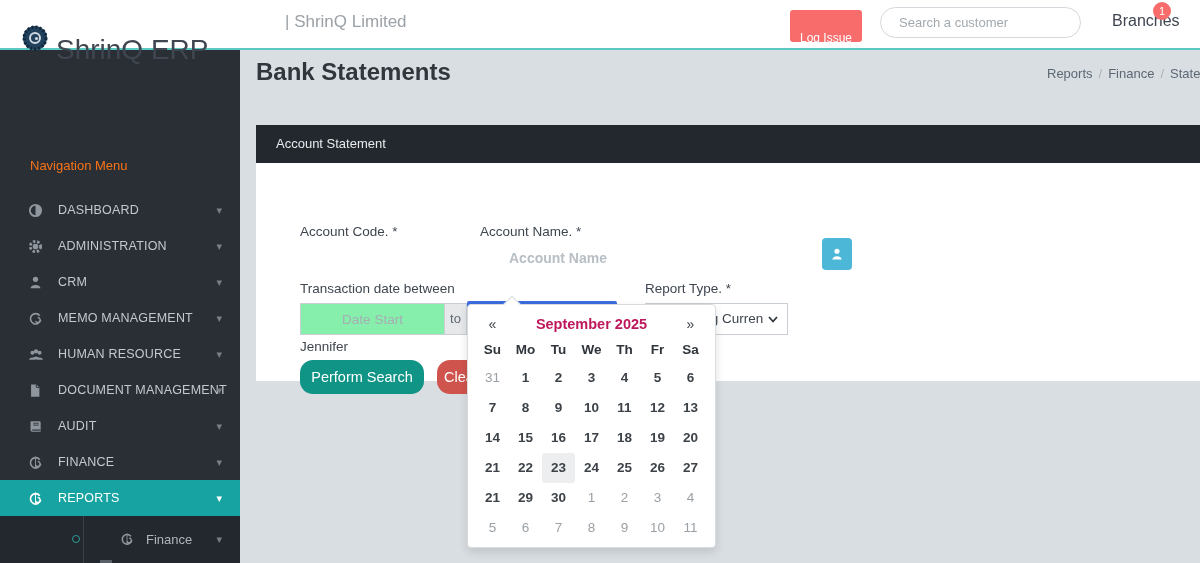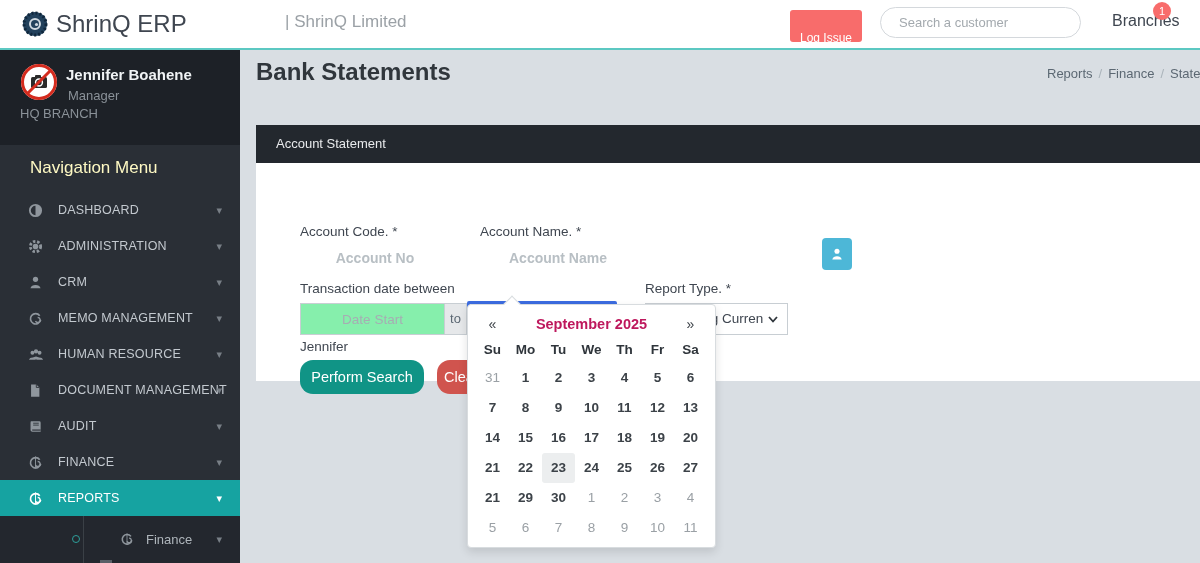--- a/index.html
+++ b/index.html
@@ -7,39 +7,39 @@
     --danger:#f86c6b; --danger-dark:#d0544e; --info-blue:#4db7d7; --focus-blue:#3c6ce0;
   }
   *{margin:0;padding:0;box-sizing:border-box;}
   html,body{width:1200px;height:563px;overflow:hidden;}
   body{font-family:"Liberation Sans","DejaVu Sans",sans-serif;background:#d9dee3;position:relative;}
 
   
   .topbar{position:absolute;left:0;top:0;width:1200px;height:50px;background:#ffffff;
     border-bottom:2px solid var(--header-line,#5cc8c2);z-index:60;}
   .brand{position:absolute;left:22px;top:10px;display:flex;align-items:center;gap:8px;}
-  .brand-name{font-size:24px;color:#3f4650;}
+  .brand-name{font-size:28px;color:#3f4650;margin-top:24px;}
   .company{position:absolute;left:285px;top:12px;font-size:17px;color:#9ba1a6;}
   .logissue{position:absolute;left:790px;top:10px;height:24px;padding:16px 10px;background:var(--danger,#f86c6b);
     color:#fff;font-size:12px;border:none;border-radius:3px;line-height:24px;cursor:pointer;}
   .custsearch{position:absolute;left:880px;top:7px;width:201px;height:31px;border:1px solid #d4d8dc;
     border-radius:16px;padding:0 18px;font-size:13px;color:#444;outline:none;font-family:inherit;}
   .custsearch::placeholder{color:#a3a9ae;}
   .branches{position:absolute;left:1112px;top:12px;font-size:16px;color:#3f4650;cursor:pointer;}
   .branch-badge{position:absolute;left:1153px;top:2px;width:18px;height:18px;border-radius:50%;
     background:var(--danger,#f86c6b);color:#fff;font-size:11px;text-align:center;line-height:18px;}
 
   
   .sidebar{position:absolute;left:0;top:50px;bottom:0;width:240px;background:#2a2f36;z-index:40;}
   .userblock{position:absolute;top:0;left:0;width:100%;height:95px;background:#1d2127;}
   .avatar{position:absolute;left:20px;top:13px;width:38px;height:38px;}
   .uname{position:absolute;left:66px;top:16px;font-size:15px;font-weight:bold;color:#f0f3f5;}
   .urole{position:absolute;left:68px;top:38px;font-size:13px;color:#8a9198;}
   .ubranch{position:absolute;left:20px;top:56px;font-size:13px;color:#8a9198;}
-  .navlabel{position:absolute;left:30px;top:108px;font-size:17px;color:#fef9c3;}
+  .navlabel{position:absolute;left:30px;top:108px;font-size:13px;color:#f97316;}
   .nav{position:absolute;left:0;top:142px;width:100%;}
   .navitem{position:relative;height:36px;display:flex;align-items:center;cursor:pointer;color:#c3c9cf;}
   .navitem .nicon{position:absolute;left:28px;width:16px;height:16px;color:#8f969d;display:flex;align-items:center;}
   .navitem .nlabel{position:absolute;left:58px;font-size:12.5px;letter-spacing:.2px;}
   .navitem .ncaret{position:absolute;right:18px;font-size:11px;color:#787f86;}
   .navitem.active{background:var(--accent-teal,#16a3a1);color:#ffffff;}
   .navitem.active .nicon,.navitem.active .ncaret{color:#ffffff;}
   .subarea{position:absolute;left:0;top:466px;bottom:0;width:100%;background:#23272e;}
   .treeline{position:absolute;left:83px;top:0;bottom:0;width:1px;background:#3a4046;}
   .subitem{position:absolute;left:0;top:8px;height:30px;width:100%;display:flex;align-items:center;cursor:pointer;}
@@ -114,33 +114,20 @@
     <span class="brand-name">ShrinQ ERP</span>
   </div>
   <span class="company">| ShrinQ Limited</span>
   <button class="logissue">Log Issue</button>
   <input class="custsearch" placeholder="Search a customer" style="">
   <span class="branches">Branches</span>
   <span class="branch-badge">1</span>
 </header>
 
 <aside class="sidebar">
-  <div class="userblock">
-    <svg class="avatar" viewBox="0 0 38 38">
-      <circle cx="19" cy="19" r="18" fill="#ffffff"></circle>
-      <circle cx="19" cy="19" r="16.5" fill="none" stroke="#d42b1e" stroke-width="3"></circle>
-      <rect x="11" y="14" width="16" height="11" rx="1.5" fill="#2b2b2b"></rect>
-      <rect x="15" y="12" width="6" height="3" rx="1" fill="#2b2b2b"></rect>
-      <circle cx="19" cy="19.5" r="3.4" fill="none" stroke="#ffffff" stroke-width="1.5"></circle>
-      <line x1="7.5" y1="30.5" x2="30.5" y2="7.5" stroke="#d42b1e" stroke-width="3"></line>
-    </svg>
-    <div class="uname">Jennifer Boahene</div>
-    <div class="urole">Manager</div>
-    <div class="ubranch">HQ BRANCH</div>
-  </div>
   <div class="navlabel">Navigation Menu</div>
 
   <nav class="nav">
     <div class="navitem">
       <span class="nicon">
         <svg width="15" height="15" viewBox="0 0 16 16">
             <circle cx="8" cy="8" r="6" fill="none" stroke="currentColor" stroke-width="2"></circle>
             <path d="M8 2 a6 6 0 0 1 0 12 z" fill="currentColor"></path>
           </svg>
       </span>
@@ -258,21 +245,20 @@
   <h1 class="pagetitle">Bank Statements</h1>
   <div class="breadcrumb">
     <span>Reports</span><span class="sep">/</span><span>Finance</span><span class="sep">/</span><span>State</span>
   </div>
 
   <section class="card">
     <div class="cardhead">Account Statement</div>
     <div class="cardbody">
 
       <label class="flabel" style="left:44px;top:61px;">Account Code. *</label>
-      <input class="ghostinput" style="left: 44px; top: 80px; width: 150px;" placeholder="Account No">
 
       <label class="flabel" style="left:224px;top:61px;">Account Name. *</label>
       <input class="ghostinput" style="left: 222px; top: 80px; width: 160px;" placeholder="Account Name">
 
       <button class="lookup-btn">
         <svg width="14" height="14" viewBox="0 0 16 16">
             <circle cx="8" cy="4.8" r="2.9" fill="#fff"></circle>
             <path d="M2.6 14.2 a5.6 4.8 0 0 1 10.8 0 z" fill="#fff"></path>
           </svg>
       </button>

